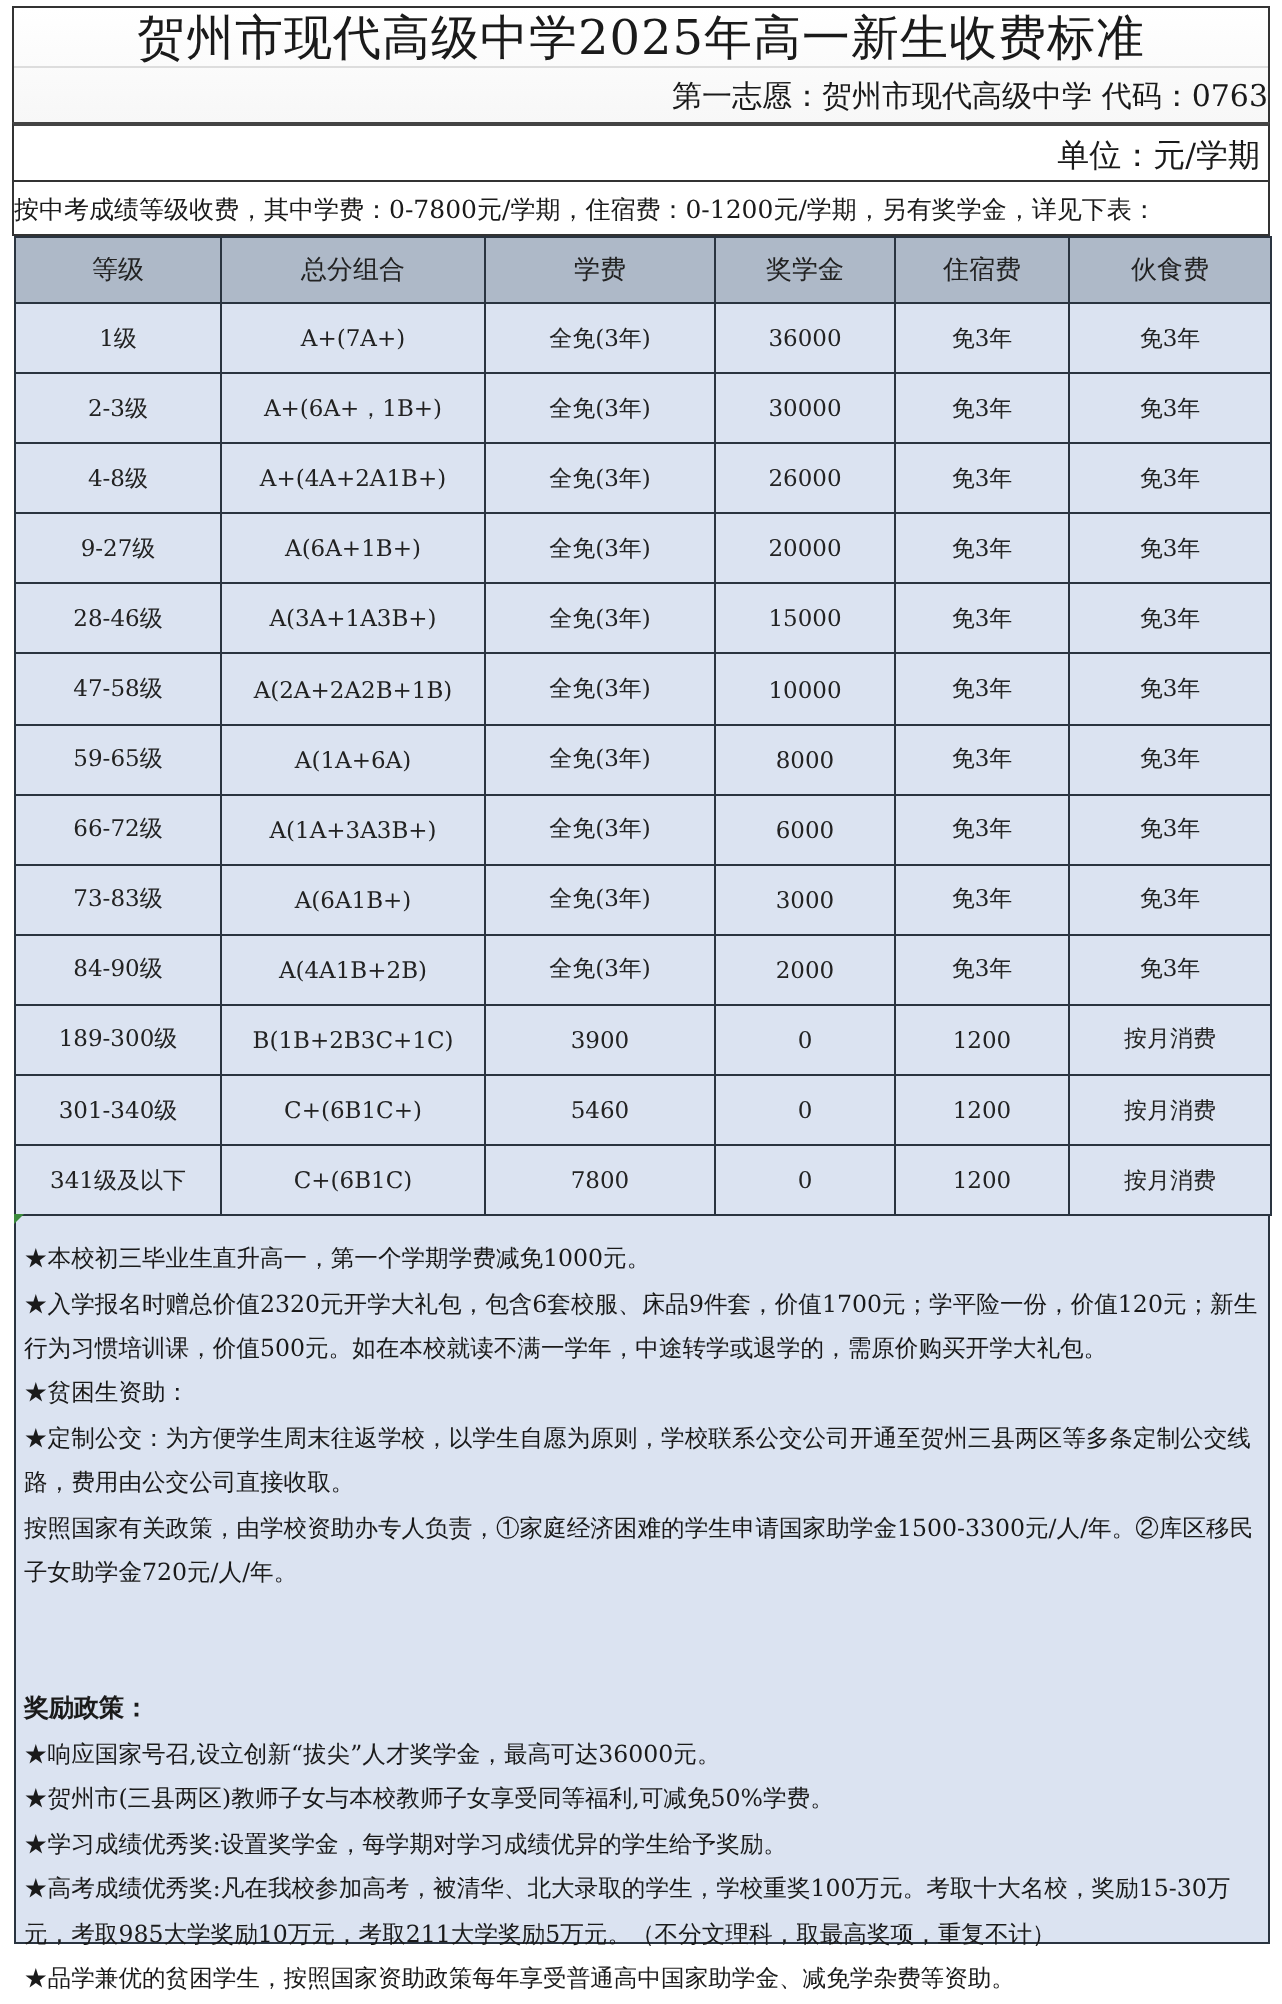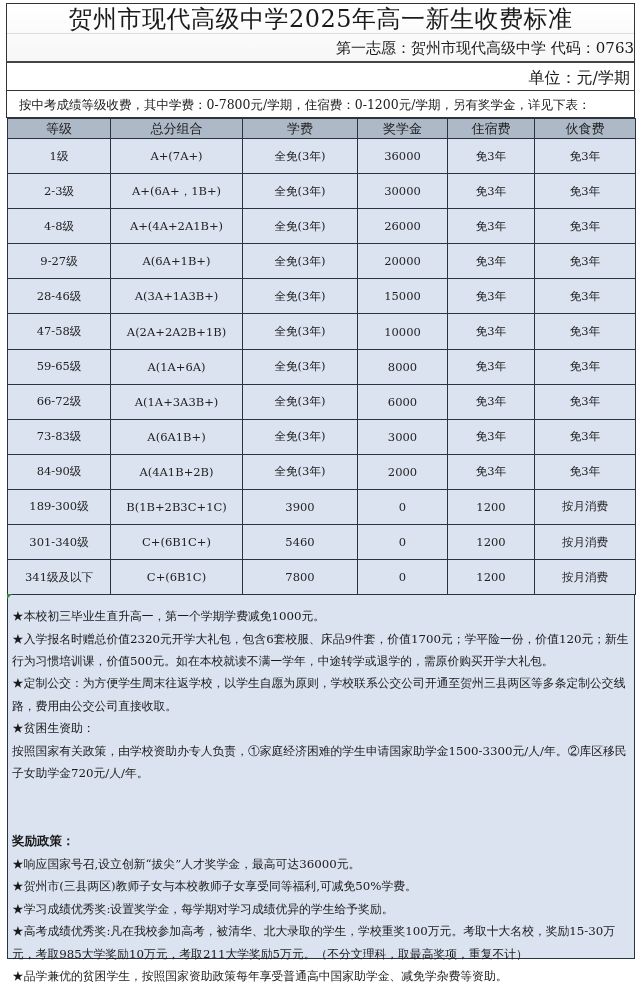--- a/index.html
+++ b/index.html
@@ -23,34 +23,34 @@
       height: 28px; line-height: 28px; text-align: right; font-size: 15px;
     }
     .unit-row {
       border: 1px solid #333; border-top: 2px solid #444;
       height: 30px; text-align: right; font-size: 16px;
       line-height: 30px; padding-right: 4px;
     }
     .desc-row {
       border: 1px solid #333; border-top: none;
       height: 27px; line-height: 27px; font-size: 12.5px;
-      padding-left: 12px; background: #fff;
+      padding-left: 0; background: #fff;
     }
 
     table.fees {
       border-collapse: collapse;
       width: 628px; table-layout: fixed;
       margin-left: 1px;
     }
     table.fees th, table.fees td {
       border: 1.5px solid #2a3440;
       text-align: center; font-size: 11.5px; font-weight: normal;
     }
     table.fees th {
-      background: #aeb9c8; height: 20px; font-size: 13px; color: #222;
+      background: #aeb9c8; height: 33px; font-size: 13px; color: #222;
     }
     table.fees td {
       background: #dbe3f1; height: 35.1px; color: #222;
     }
 
     .notes {
       border: 1px solid #2a3440; border-top: none;
       background: #dbe3f1;
       margin-left: 1px; width: 628px; height: 364px;
       padding: 10px 4px 0 4px;
@@ -200,22 +200,22 @@
         <td>1200</td>
         <td>按月消费</td>
       </tr>
     </tbody>
   </table>
 
   <div class="notes">
     <span class="green-mark"></span>
     <p>★本校初三毕业生直升高一，第一个学期学费减免1000元。</p>
     <p>★入学报名时赠总价值2320元开学大礼包，包含6套校服、床品9件套，价值1700元；学平险一份，价值120元；新生行为习惯培训课，价值500元。如在本校就读不满一学年，中途转学或退学的，需原价购买开学大礼包。</p>
+    <p>★贫困生资助：</p>
     <p>★定制公交：为方便学生周末往返学校，以学生自愿为原则，学校联系公交公司开通至贺州三县两区等多条定制公交线路，费用由公交公司直接收取。</p>
-    <p>★贫困生资助：</p>
     <p>按照国家有关政策，由学校资助办专人负责，①家庭经济困难的学生申请国家助学金1500-3300元/人/年。②库区移民子女助学金720元/人/年。</p>
     <div class="gap"></div>
     <p class="heading">奖励政策：</p>
     <p>★响应国家号召,设立创新“拔尖”人才奖学金，最高可达36000元。</p>
     <p>★贺州市(三县两区)教师子女与本校教师子女享受同等福利,可减免50%学费。</p>
     <p>★学习成绩优秀奖:设置奖学金，每学期对学习成绩优异的学生给予奖励。</p>
     <p>★高考成绩优秀奖:凡在我校参加高考，被清华、北大录取的学生，学校重奖100万元。考取十大名校，奖励15-30万元，考取985大学奖励10万元，考取211大学奖励5万元。（不分文理科，取最高奖项，重复不计）</p>
     <p>★品学兼优的贫困学生，按照国家资助政策每年享受普通高中国家助学金、减免学杂费等资助。</p>
 
   </div>

